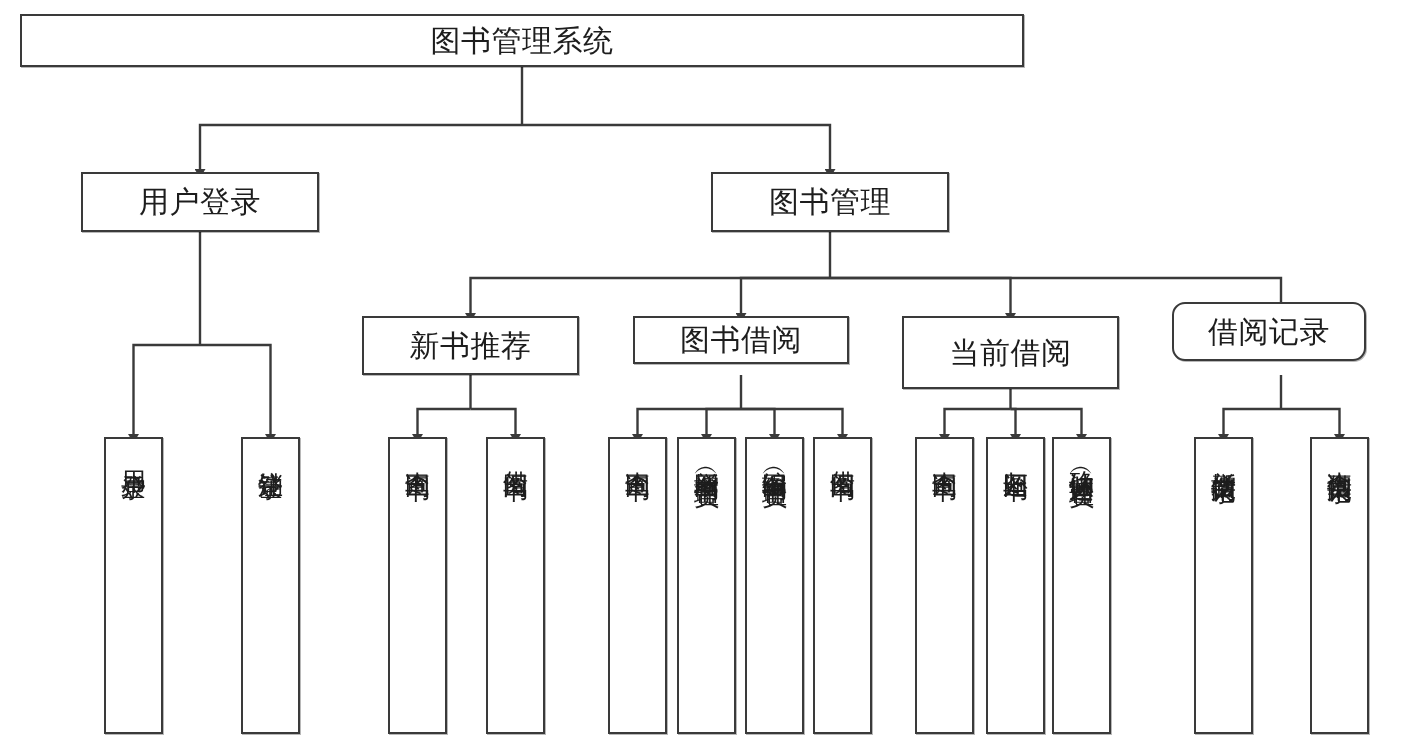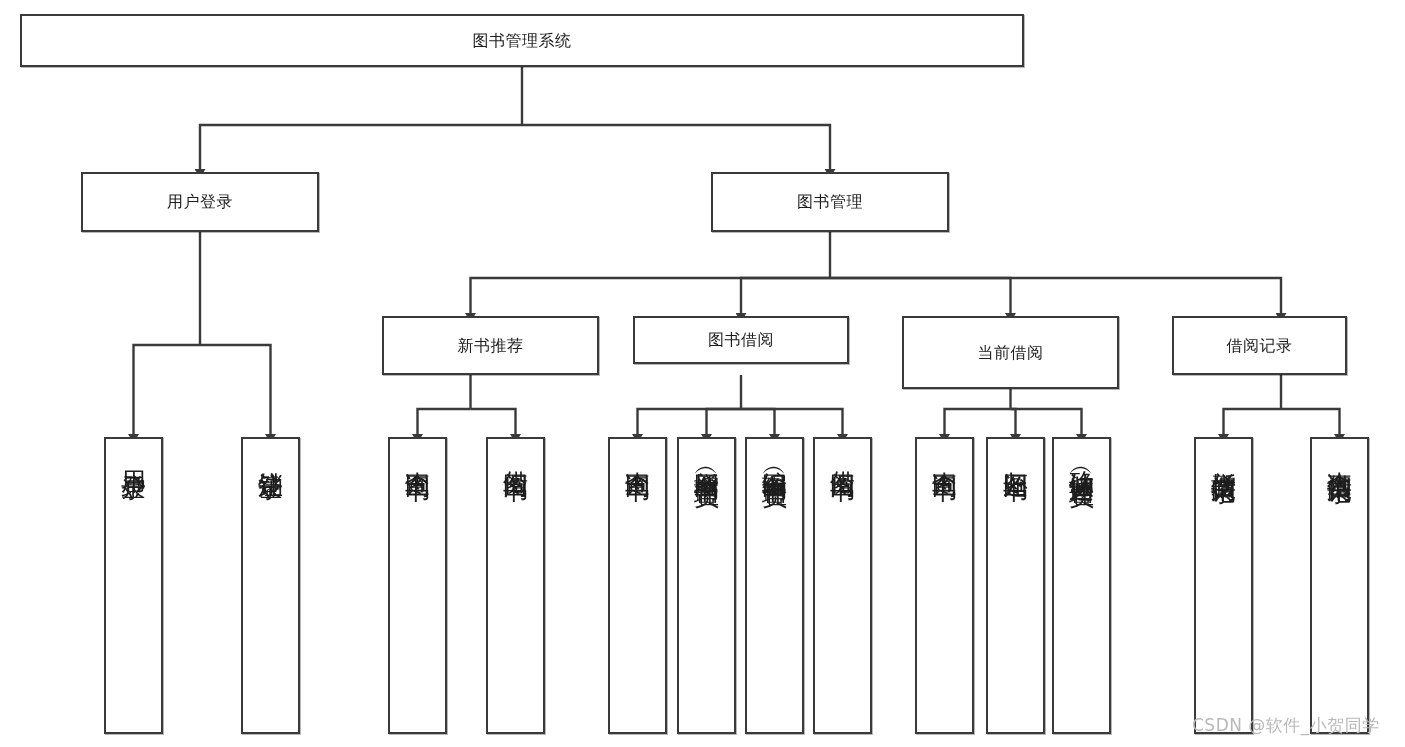--- a/index.html
+++ b/index.html
@@ -35,21 +35,21 @@
     justify-content: center;
     box-shadow: 1px 1px 0 rgba(0,0,0,0.28);
   }
   .node .label {
     color: #1d1d1d;
     text-align: center;
     line-height: 1.12;
     letter-spacing: 0.5px;
   }
   .node.horiz .label {
-    font-size: 16px;
+    font-size: 30px;
     white-space: nowrap;
   }
   .node.vert {
     align-items: flex-start;
     justify-content: center;
     padding-top: 12px;
   }
   .node.vert .label {
     writing-mode: vertical-rl;
     text-orientation: upright;
@@ -108,30 +108,30 @@
   <div id="node-layer">
       <div class="node horiz" style="left: 20px; top: 14px; width: 1004px; height: 53px;">
         <span class="label">图书管理系统</span>
       </div>
       <div class="node horiz" style="left: 81px; top: 172px; width: 238px; height: 60px;">
         <span class="label">用户登录</span>
       </div>
       <div class="node horiz" style="left: 711px; top: 172px; width: 238px; height: 60px;">
         <span class="label">图书管理</span>
       </div>
-      <div class="node horiz" style="left: 362px; top: 316px; width: 217px; height: 59px; margin-left: 20px;">
+      <div class="node horiz" style="left: 362px; top: 316px; width: 217px; height: 59px;">
         <span class="label">新书推荐</span>
       </div>
       <div class="node horiz" style="left: 633px; top: 316px; width: 216px; height: 48px;">
         <span class="label">图书借阅</span>
       </div>
       <div class="node horiz" style="left: 902px; top: 316px; width: 217px; height: 73px;">
         <span class="label">当前借阅</span>
       </div>
-      <div class="node horiz" style="left: 1172px; top: 316px; width: 175px; height: 59px;">
+      <div class="node horiz" style="left: 1172px; top: 302px; width: 194px; height: 59px; border-radius: 13px;">
         <span class="label">借阅记录</span>
       </div>
       <div class="node vert" style="left: 104px; top: 437px; width: 59px; height: 297px;">
         <span class="label">用户登录</span>
       </div>
       <div class="node vert" style="left: 241px; top: 437px; width: 59px; height: 297px;">
         <span class="label">注销登录</span>
       </div>
       <div class="node vert" style="left: 388px; top: 437px; width: 59px; height: 297px;">
         <span class="label">查询图书</span>
@@ -160,14 +160,13 @@
       <div class="node vert" style="left: 1052px; top: 437px; width: 59px; height: 297px;">
         <span class="label">确认归还（管理员）</span>
       </div>
       <div class="node vert" style="left: 1194px; top: 437px; width: 59px; height: 297px;">
         <span class="label">新增借阅记录</span>
       </div>
       <div class="node vert" style="left: 1310px; top: 437px; width: 59px; height: 297px;">
         <span class="label">查询借阅记录</span>
       </div>
     </div>
-  <div class="watermark" style="left: 1192px; top: 714px;">CSDN @软件_小贺同学</div>
 </div>
 
 </body></html>

